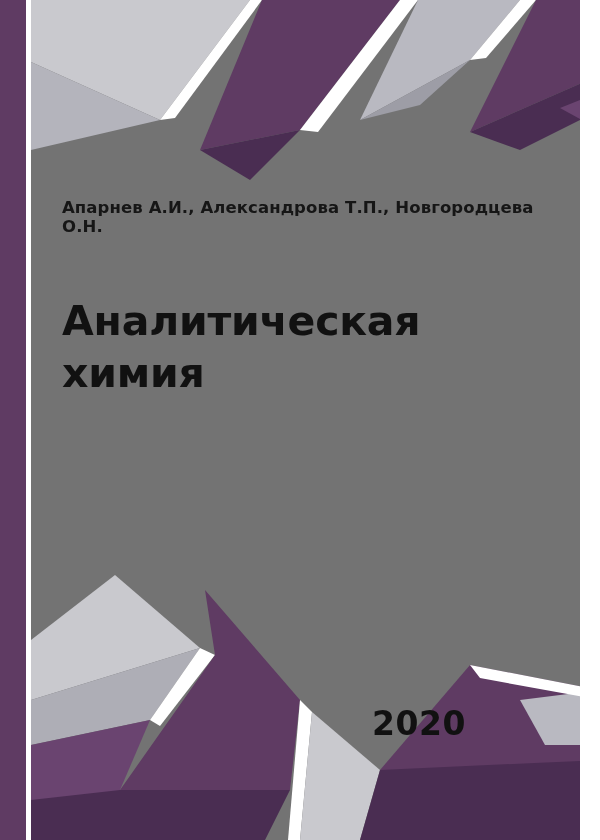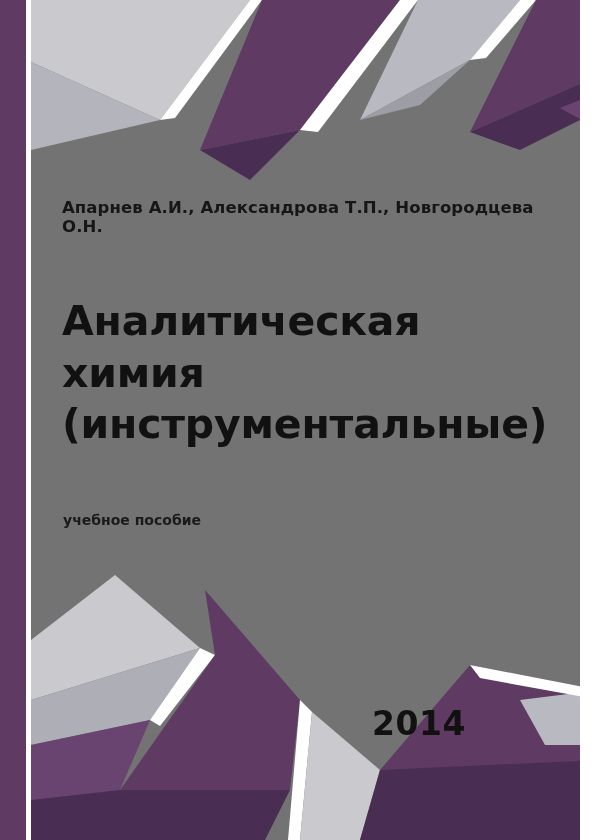--- a/index.html
+++ b/index.html
@@ -137,21 +137,19 @@
     <polygon points="520,700 600,690 600,745 545,745" fill="#b9b9c1"></polygon>
 
     <polygon points="470,665 480,678 600,700 600,690" fill="#ffffff"></polygon>
   </svg>
 
   <div class="text-layer">
     <div class="authors">Апарнев А.И., Александрова Т.П., Новгородцева О.Н.</div>
 
     <div class="title">
       <div>Аналитическая химия</div>
-      <div>(инструментальные)</div>
     </div>
 
-    <div class="subtitle">учебное пособие</div>
 
-    <div class="year">2014</div>
+    <div class="year">2020</div>
   </div>
 
 </div>
 
 </body></html>

